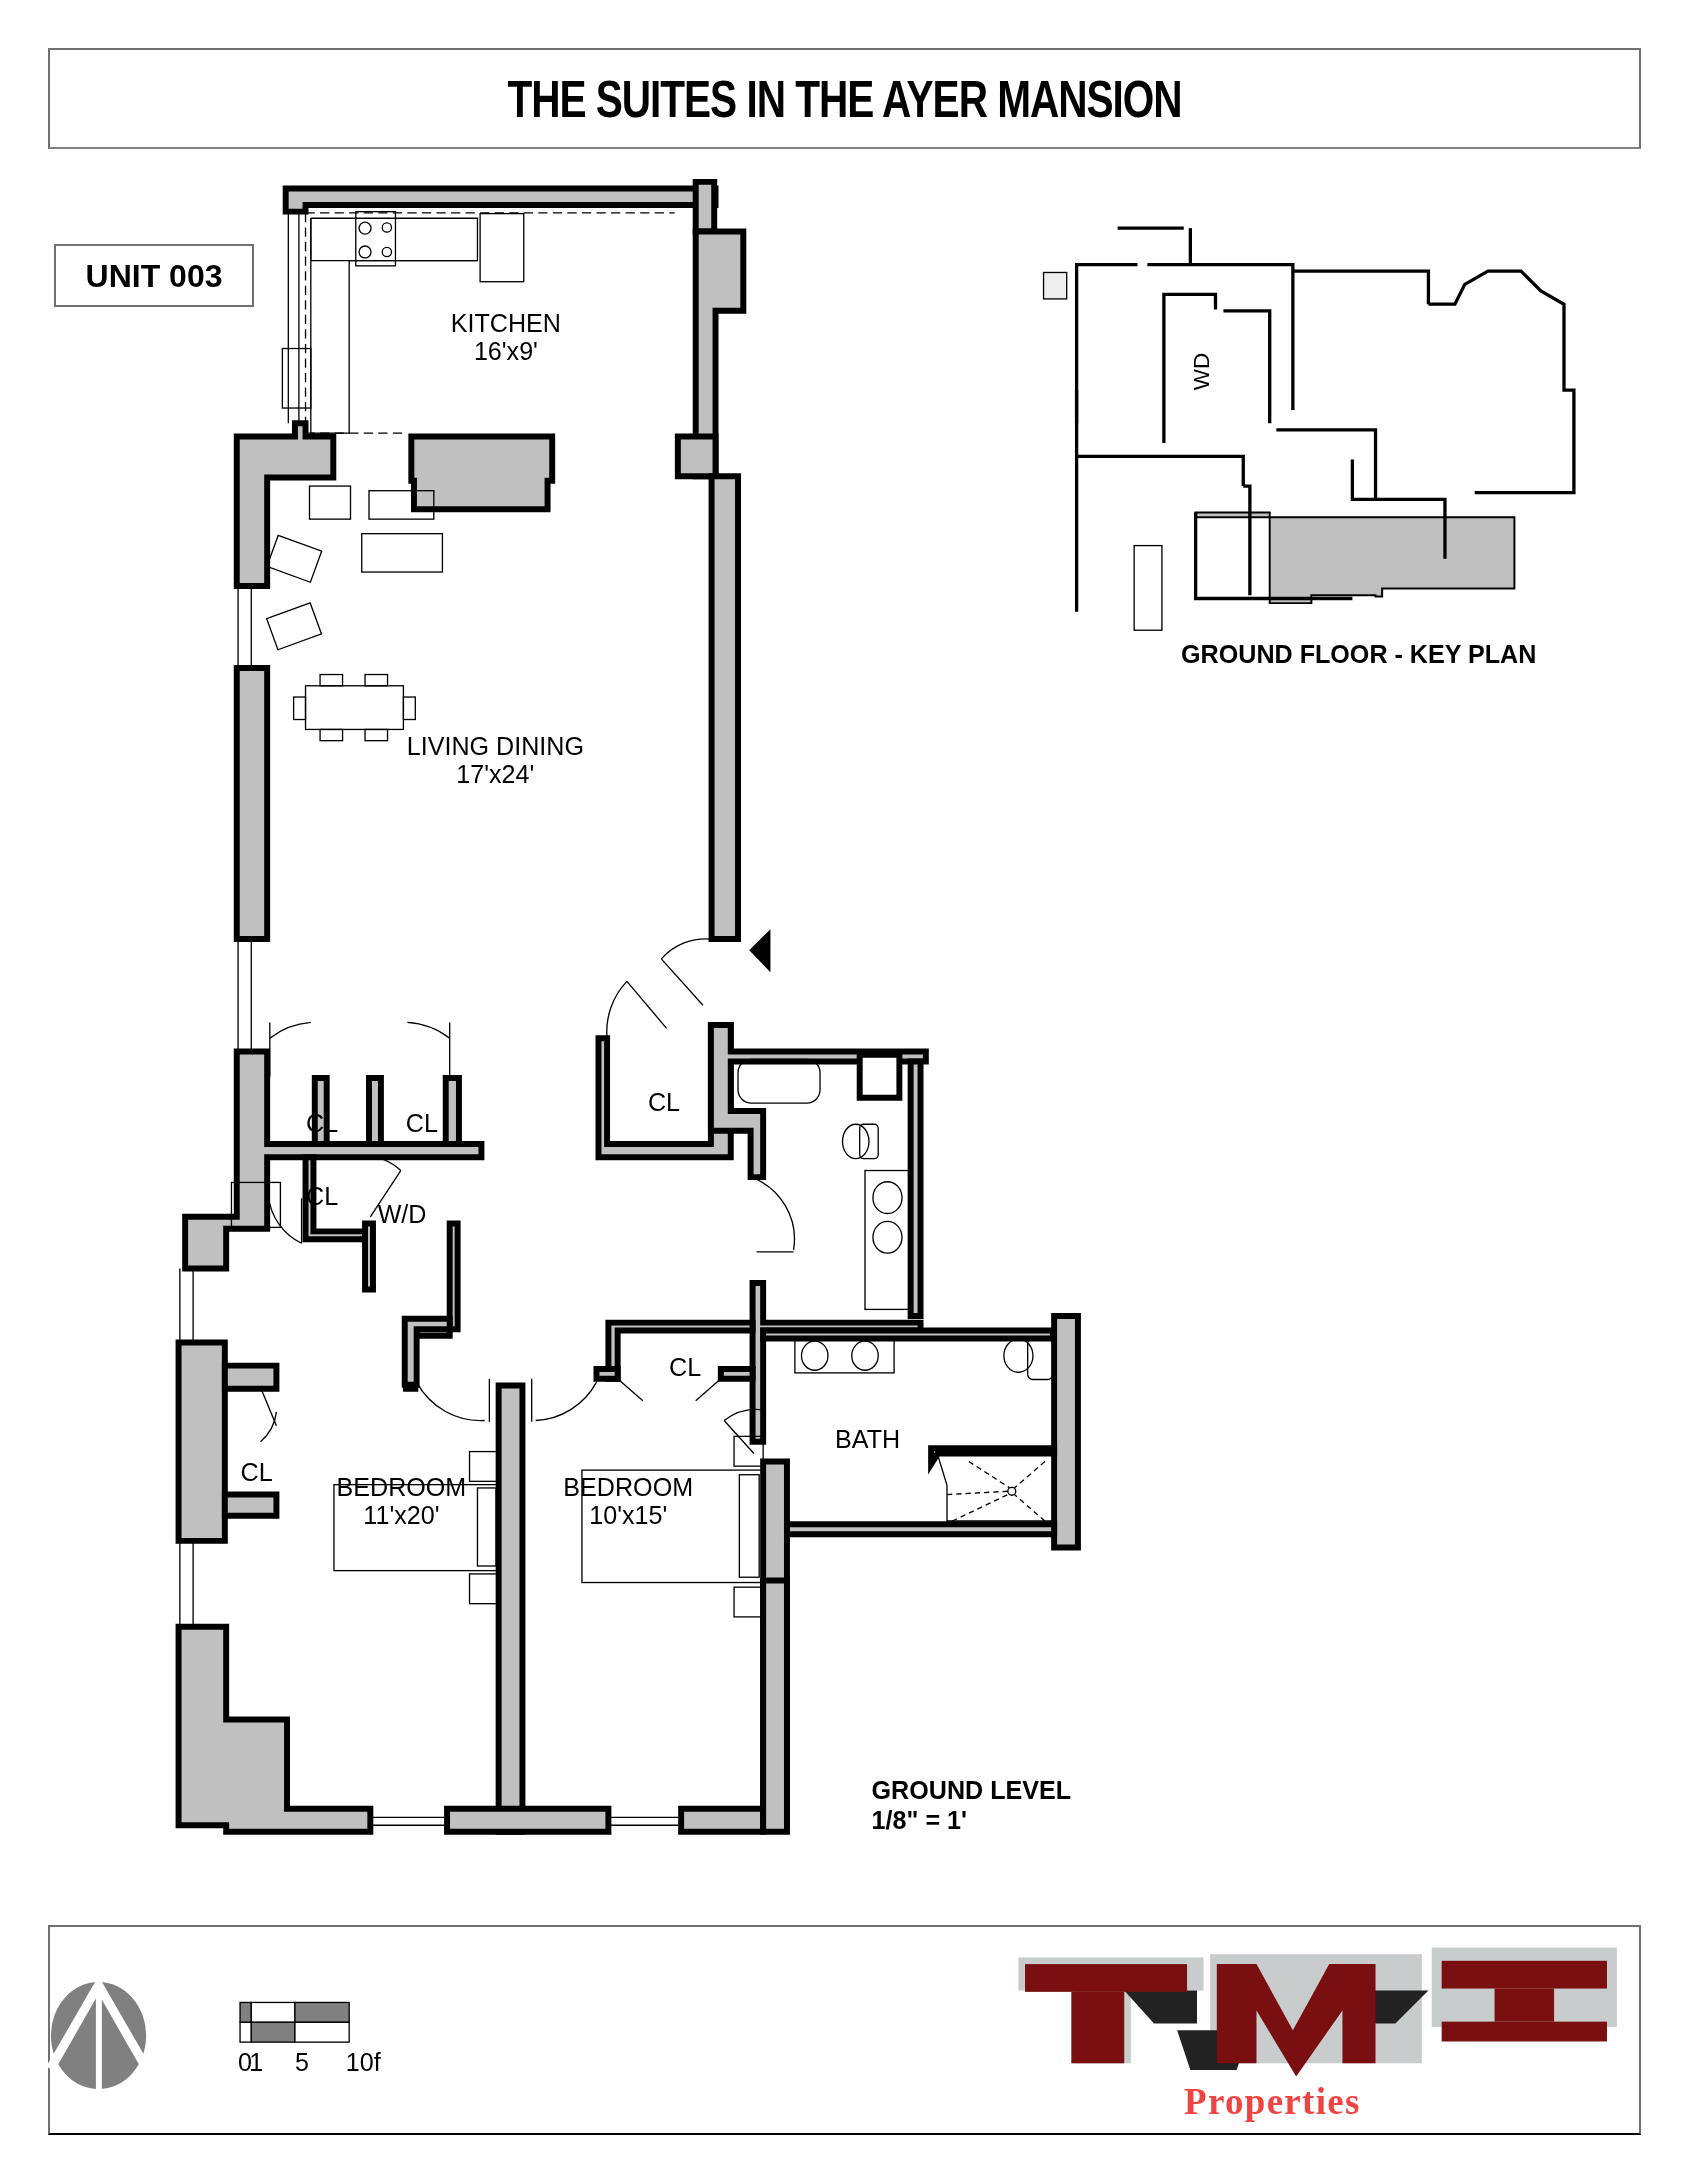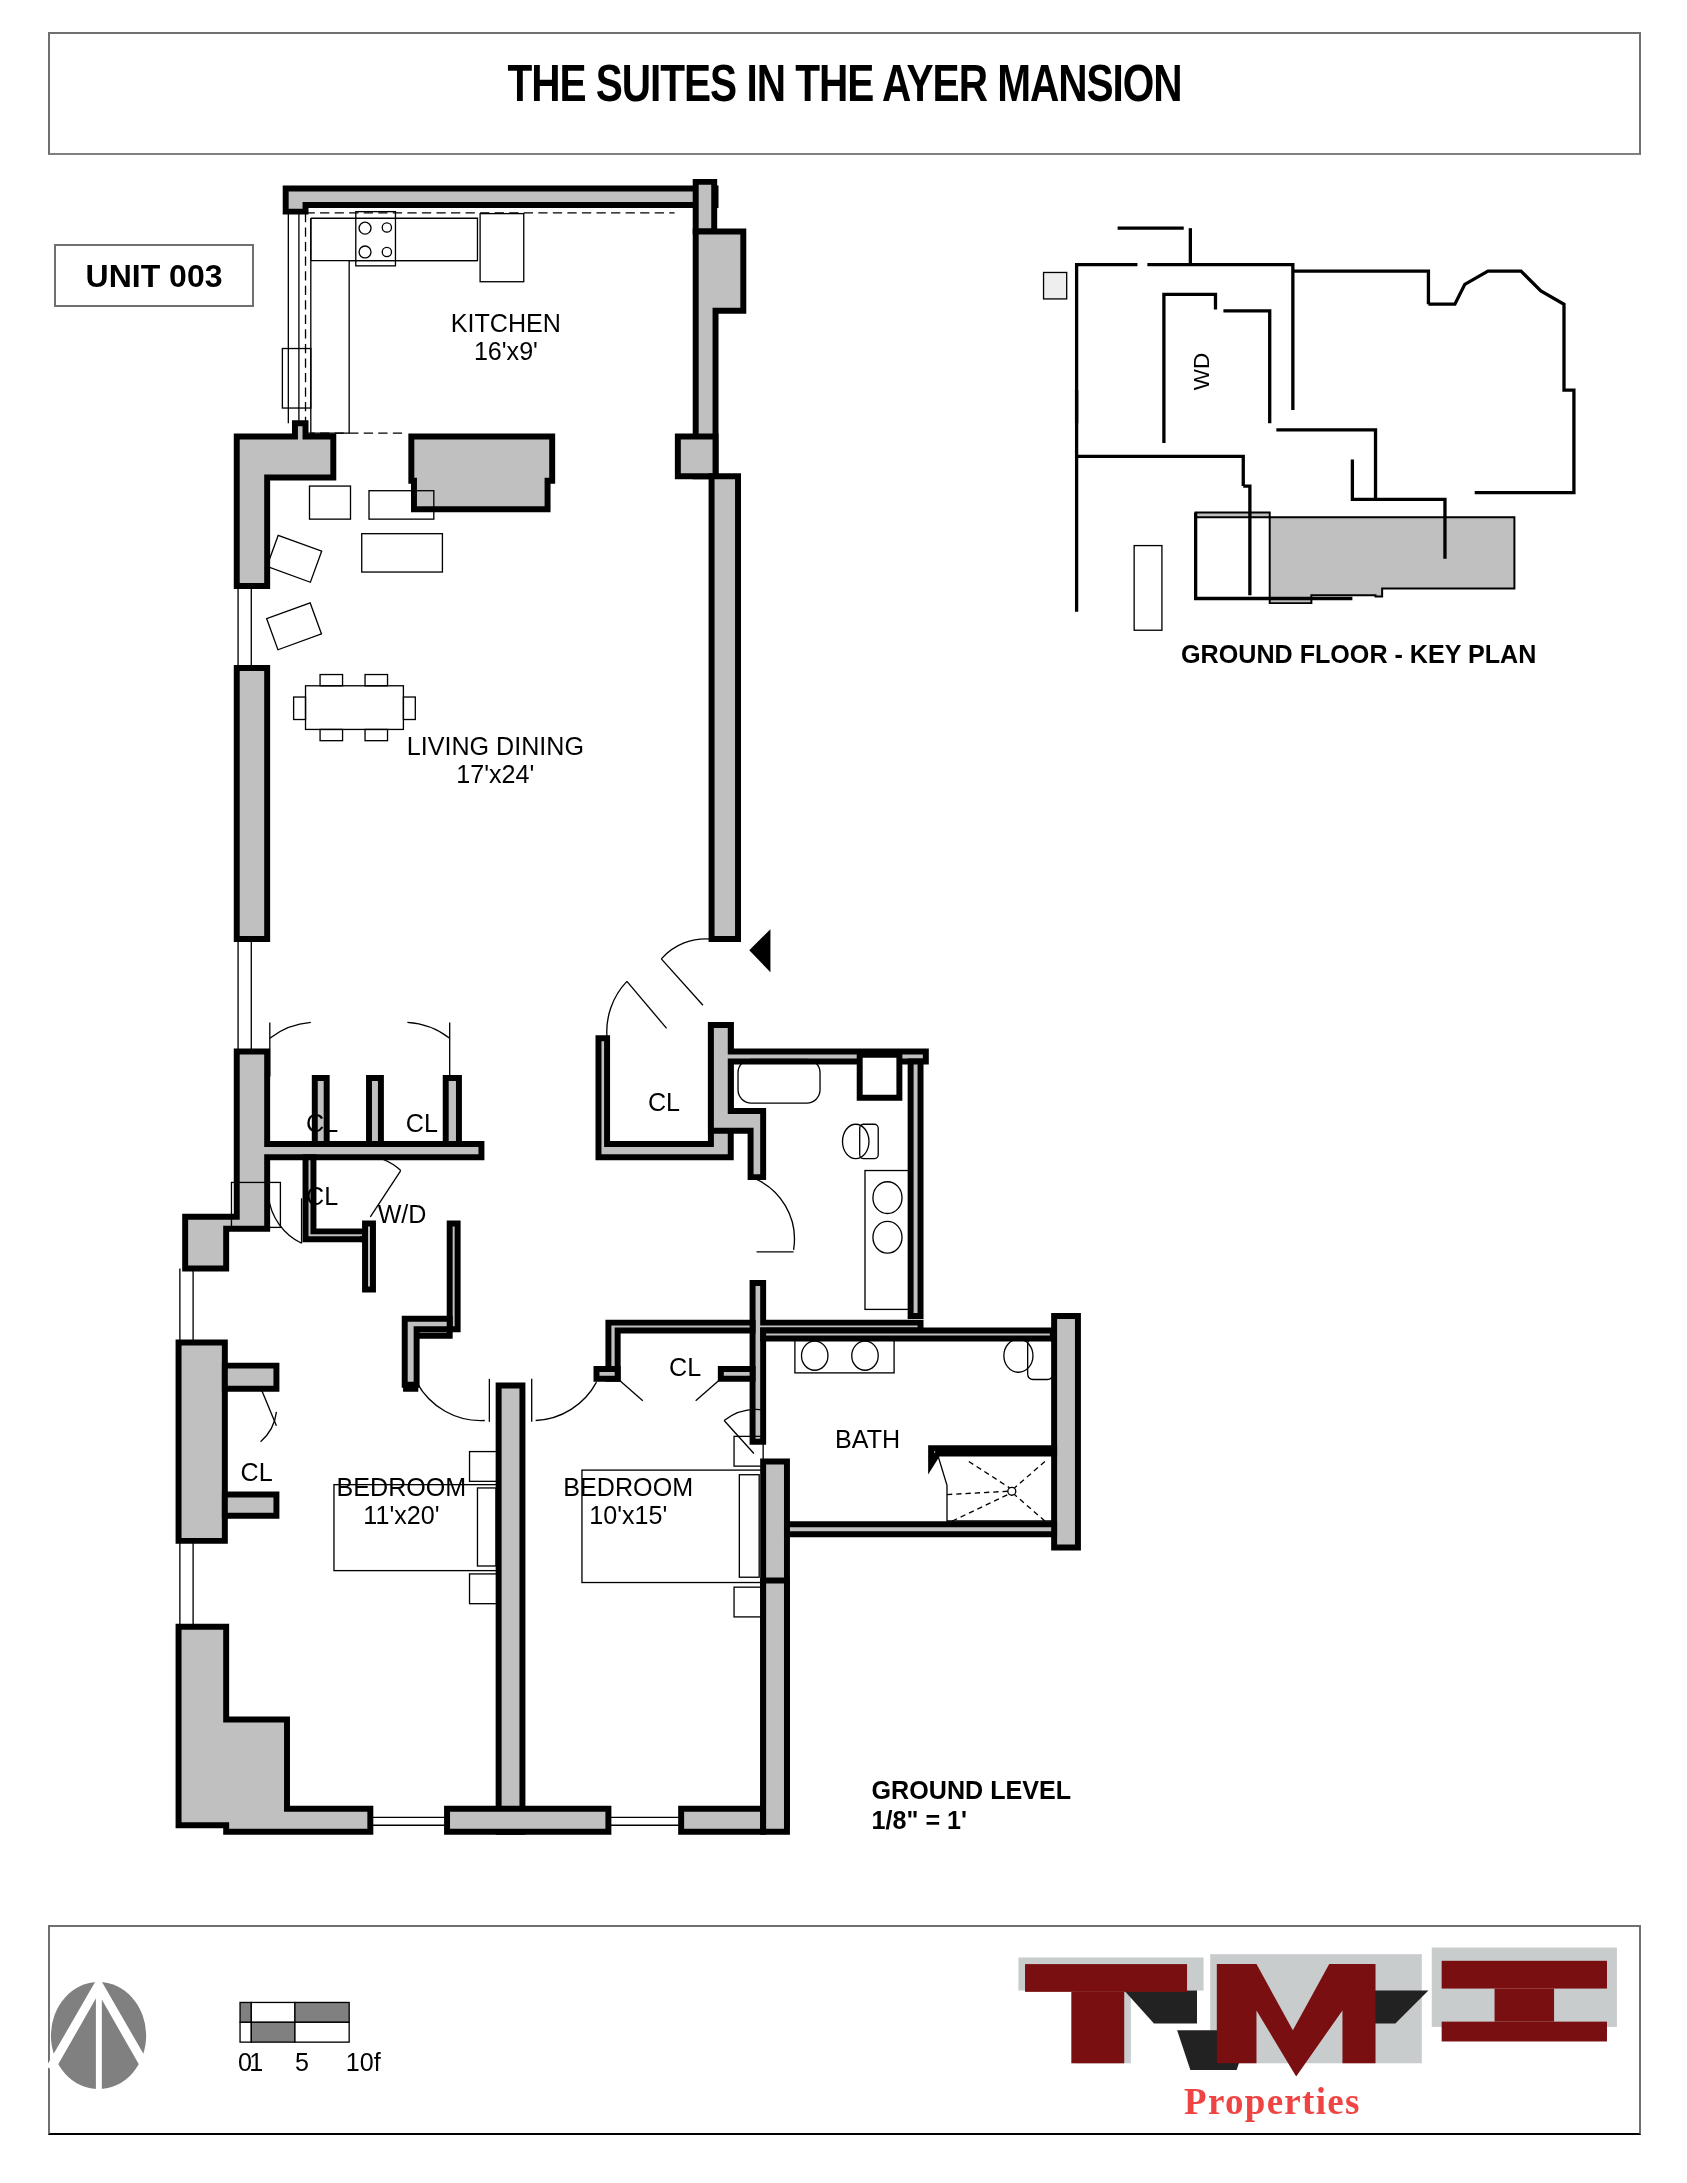--- a/index.html
+++ b/index.html
@@ -1,19 +1,19 @@
 <!DOCTYPE html>
 <html style="font-size:10.6px"><head>
 <meta charset="utf-8">
 <style>
   html, body { margin: 0; padding: 0; background: #ffffff; }
   body { width: 1687px; height: 2183px; position: relative; overflow: hidden;
          font-family: "Liberation Sans", sans-serif; color: #000; }
   .frame { position: absolute; border: 2px solid #707070; box-sizing: border-box; background: #fff; }
-  #title-frame { left: 48px; top: 32px; width: 1593px; height: 123px; border-bottom-color:#808080; }
+  #title-frame { left: 48px; top: 48px; width: 1593px; height: 101px; border-bottom-color:#808080; }
   #title { position: absolute; left: 0; right: 0; top: 18.5px; text-align: center;
            font-family: "Liberation Sans", sans-serif; font-weight: bold; font-size: 52px;
            letter-spacing: -1.3px; transform: scaleX(0.78); transform-origin: center; }
   #unit-frame { left: 54px; top: 244px; width: 200px; height: 63px; }
   #unit-label { position: absolute; left: 0; right: 0; top: 12px; text-align: center;
                 font-weight: bold; font-size: 32px; }
   #footer-frame { left: 48px; top: 1925px; width: 1593px; height: 210px; border-bottom: 2.6px solid #000; }
   .plan { position: absolute; left: 0; top: 0; }
   .room-label { font-family: "Liberation Sans", sans-serif; font-size: 38px; fill: #000; }
   .bold-label { font-family: "Liberation Sans", sans-serif; font-weight: bold; font-size: 38px; fill: #000; }

